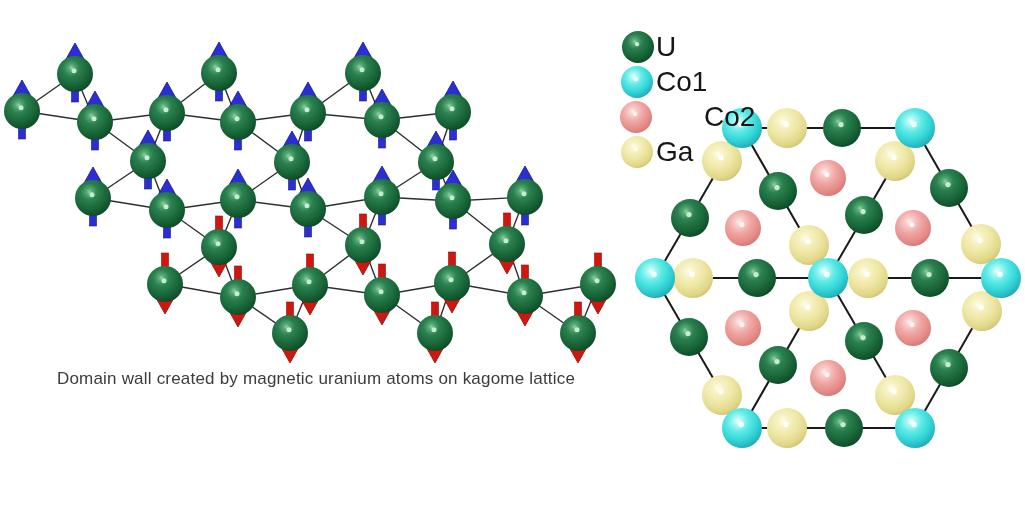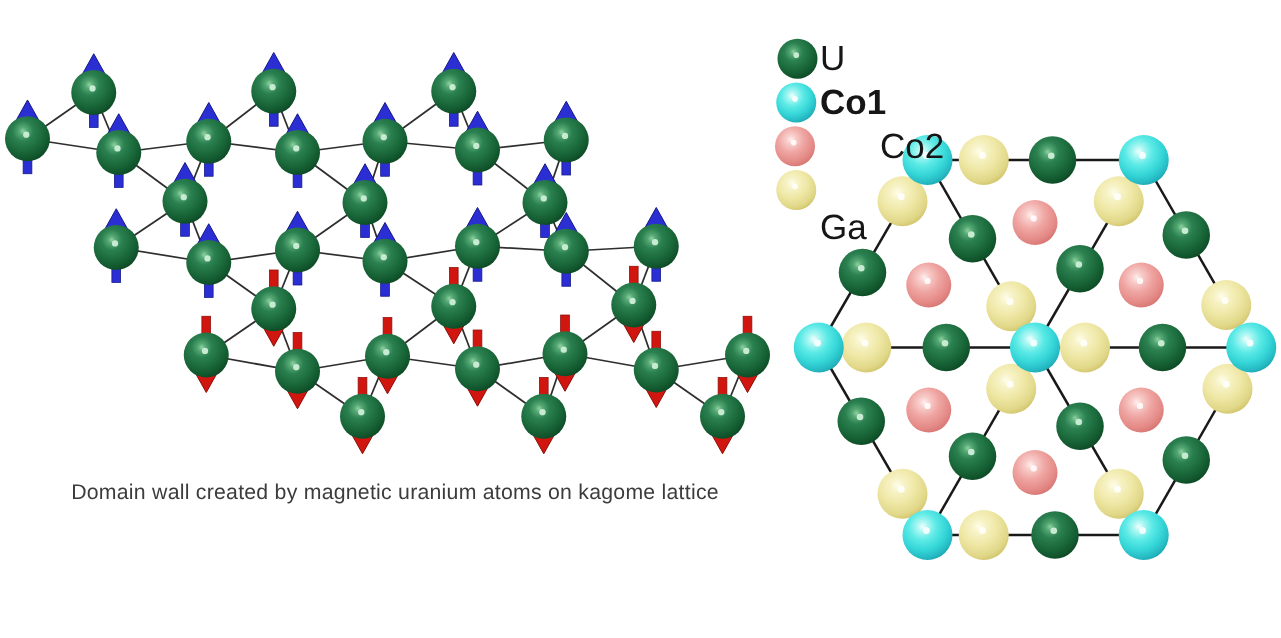--- a/index.html
+++ b/index.html
@@ -1,26 +1,26 @@
 <!DOCTYPE html>
 <html><head>
 <meta charset="utf-8">
 <style>
   html,body{margin:0;padding:0;background:#ffffff;}
   body{width:1025px;height:510px;font-family:"Liberation Sans",sans-serif;}
   .stage{position:relative;width:1025px;height:510px;background:#fff;overflow:hidden;}
   .stage svg{position:absolute;left:0;top:0;}
-  .caption{position:absolute;color:#3c3c3c;font-size:17px;text-align:center;letter-spacing:.2px;margin-top:15px;}
+  .caption{position:absolute;color:#3c3c3c;font-size:17px;text-align:center;letter-spacing:.2px;}
   .caption-left{left:30px;top:369px;width:572px;}
   .caption-right{left:679px;top:460px;width:300px;}
   .legend-label{position:absolute;left:656px;height:30px;line-height:30px;color:#161616;font-size:28px;}
   .ll-0{top:32px;}
-  .ll-1{top:67px;font-weight:bold;}
+  .ll-1{top:67px;}
   .ll-2{top:102px;margin-left:48px;}
-  .ll-3{top:137px;margin-top:30px;}
+  .ll-3{top:137px;}
 </style>
 </head>
 <body>
 
 <div class="stage">
   <svg id="scene" width="1025" height="510" viewBox="0 0 1025 510">
     <defs>
       <radialGradient id="gU" cx="40%" cy="33%" r="72%">
         <stop offset="0%" stop-color="#8ed2a2"></stop>
         <stop offset="12%" stop-color="#55a873"></stop>

